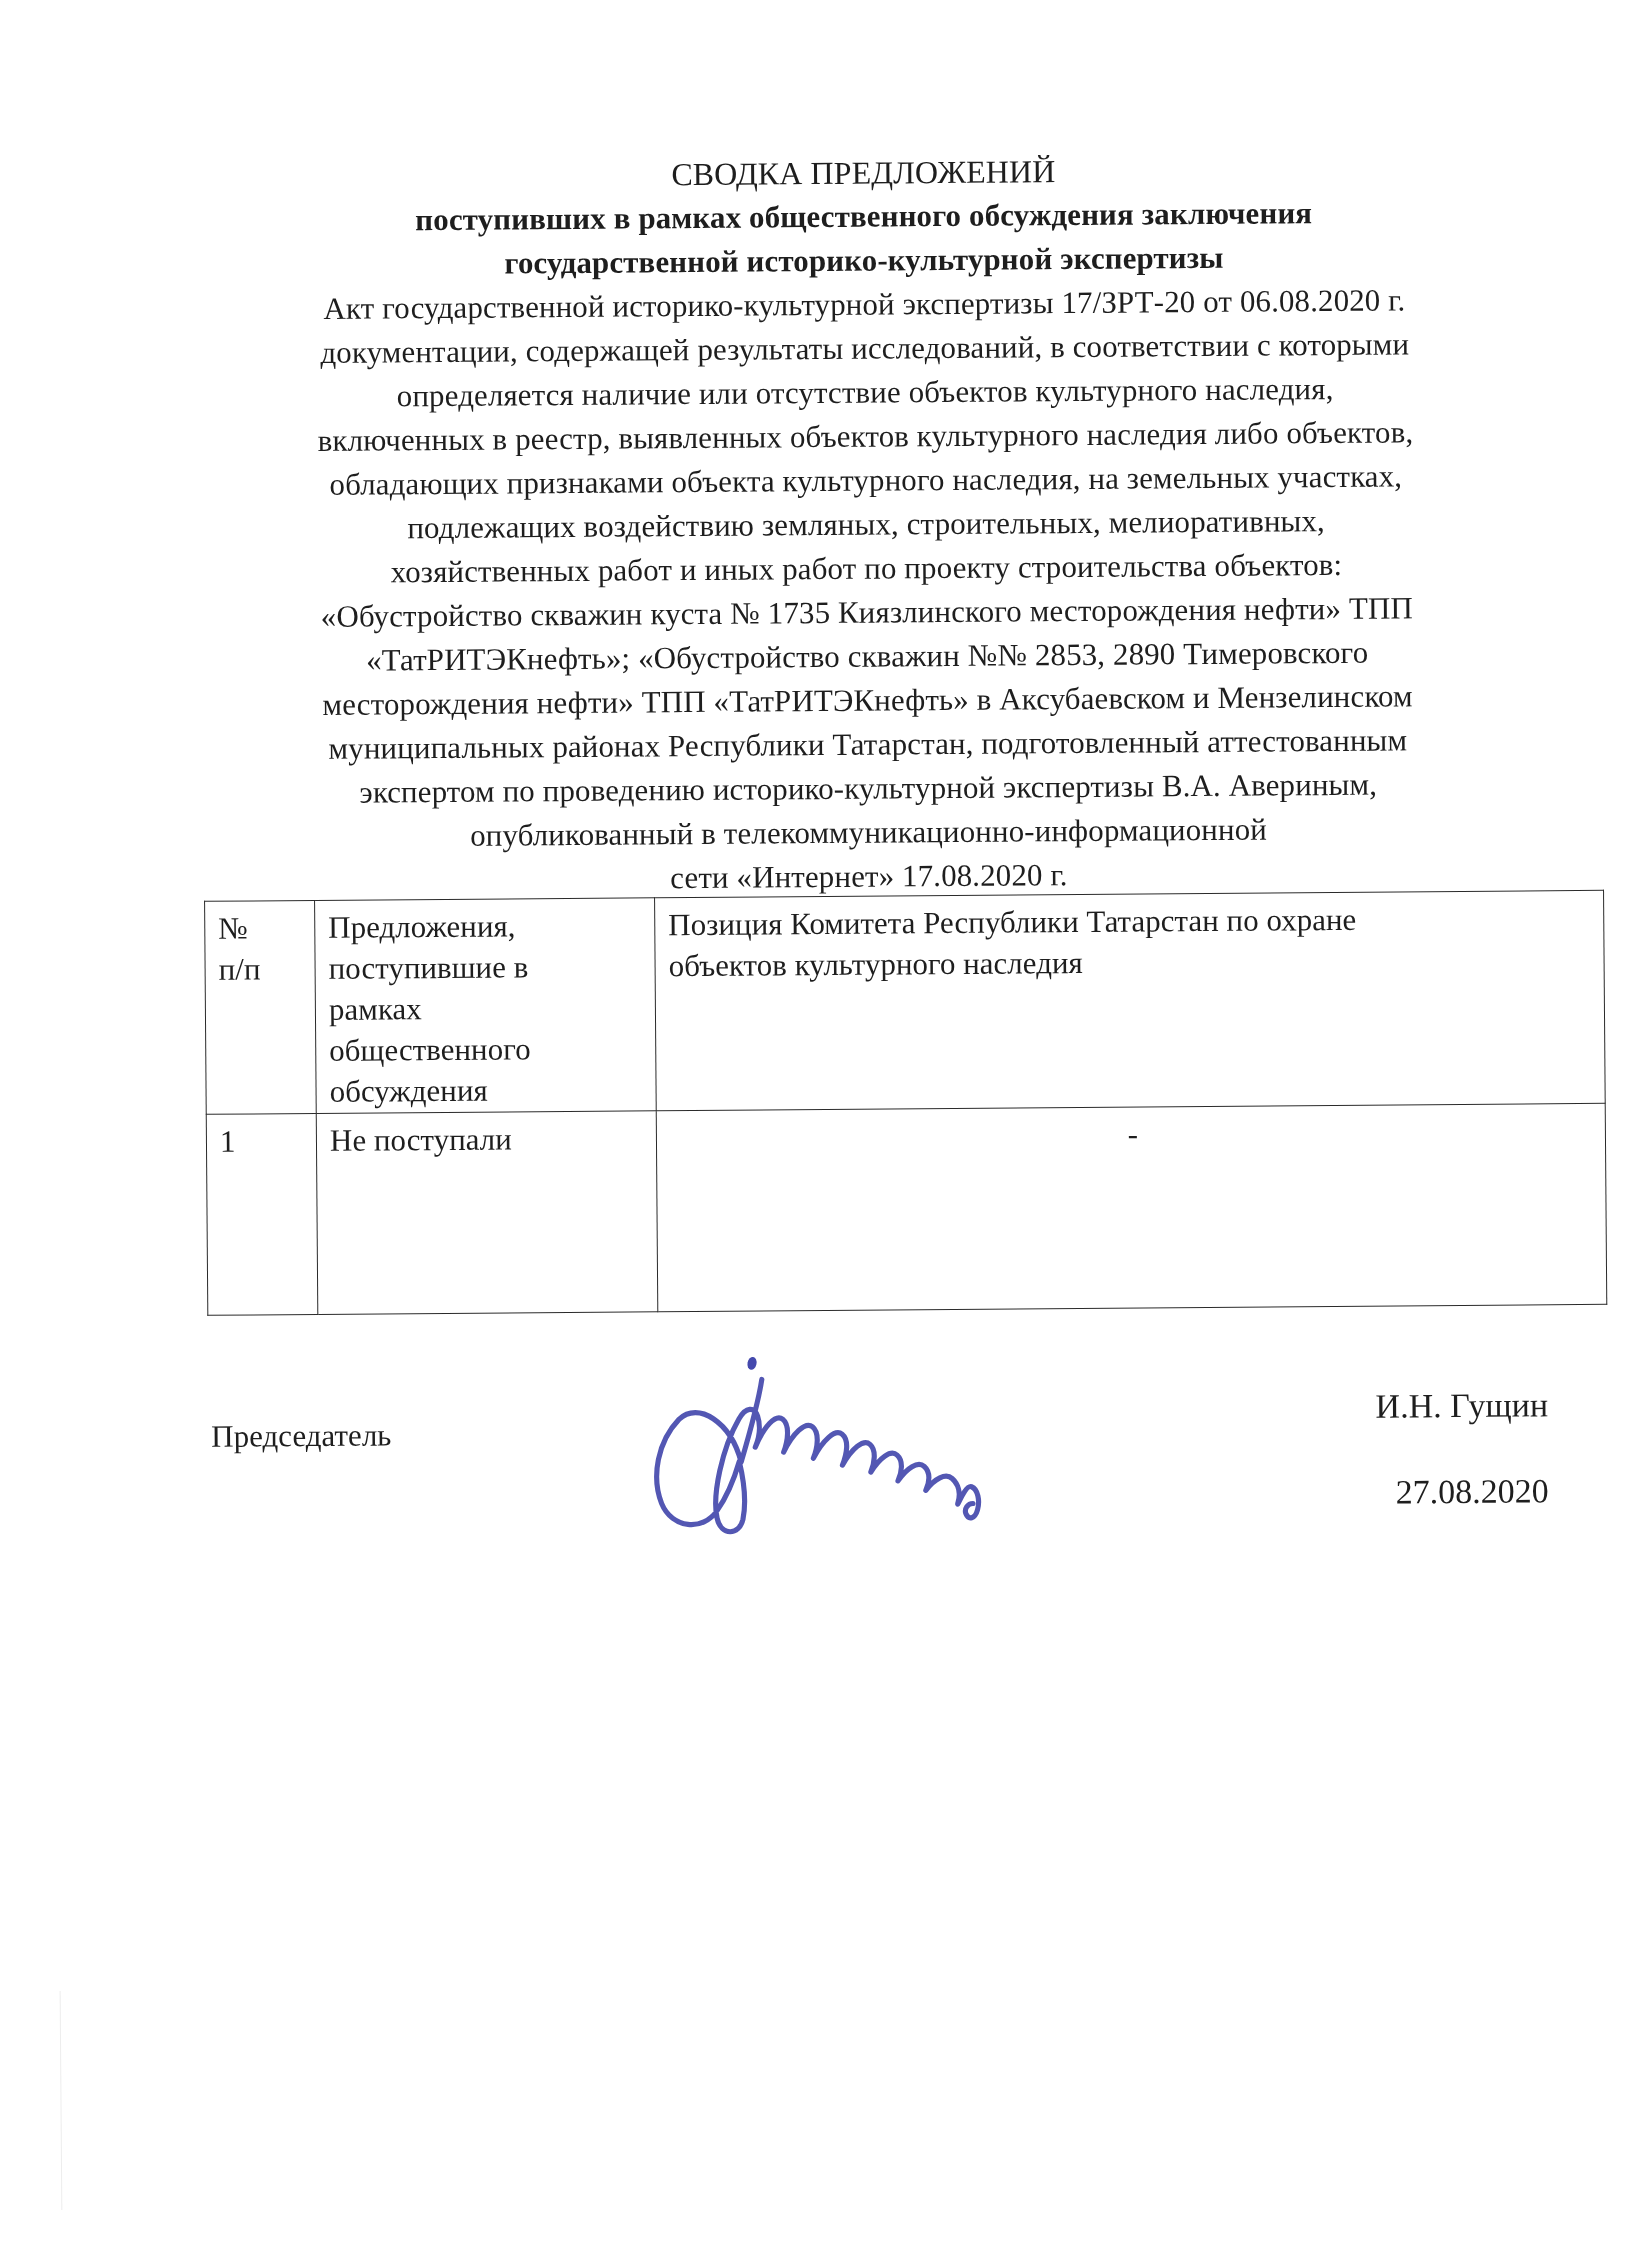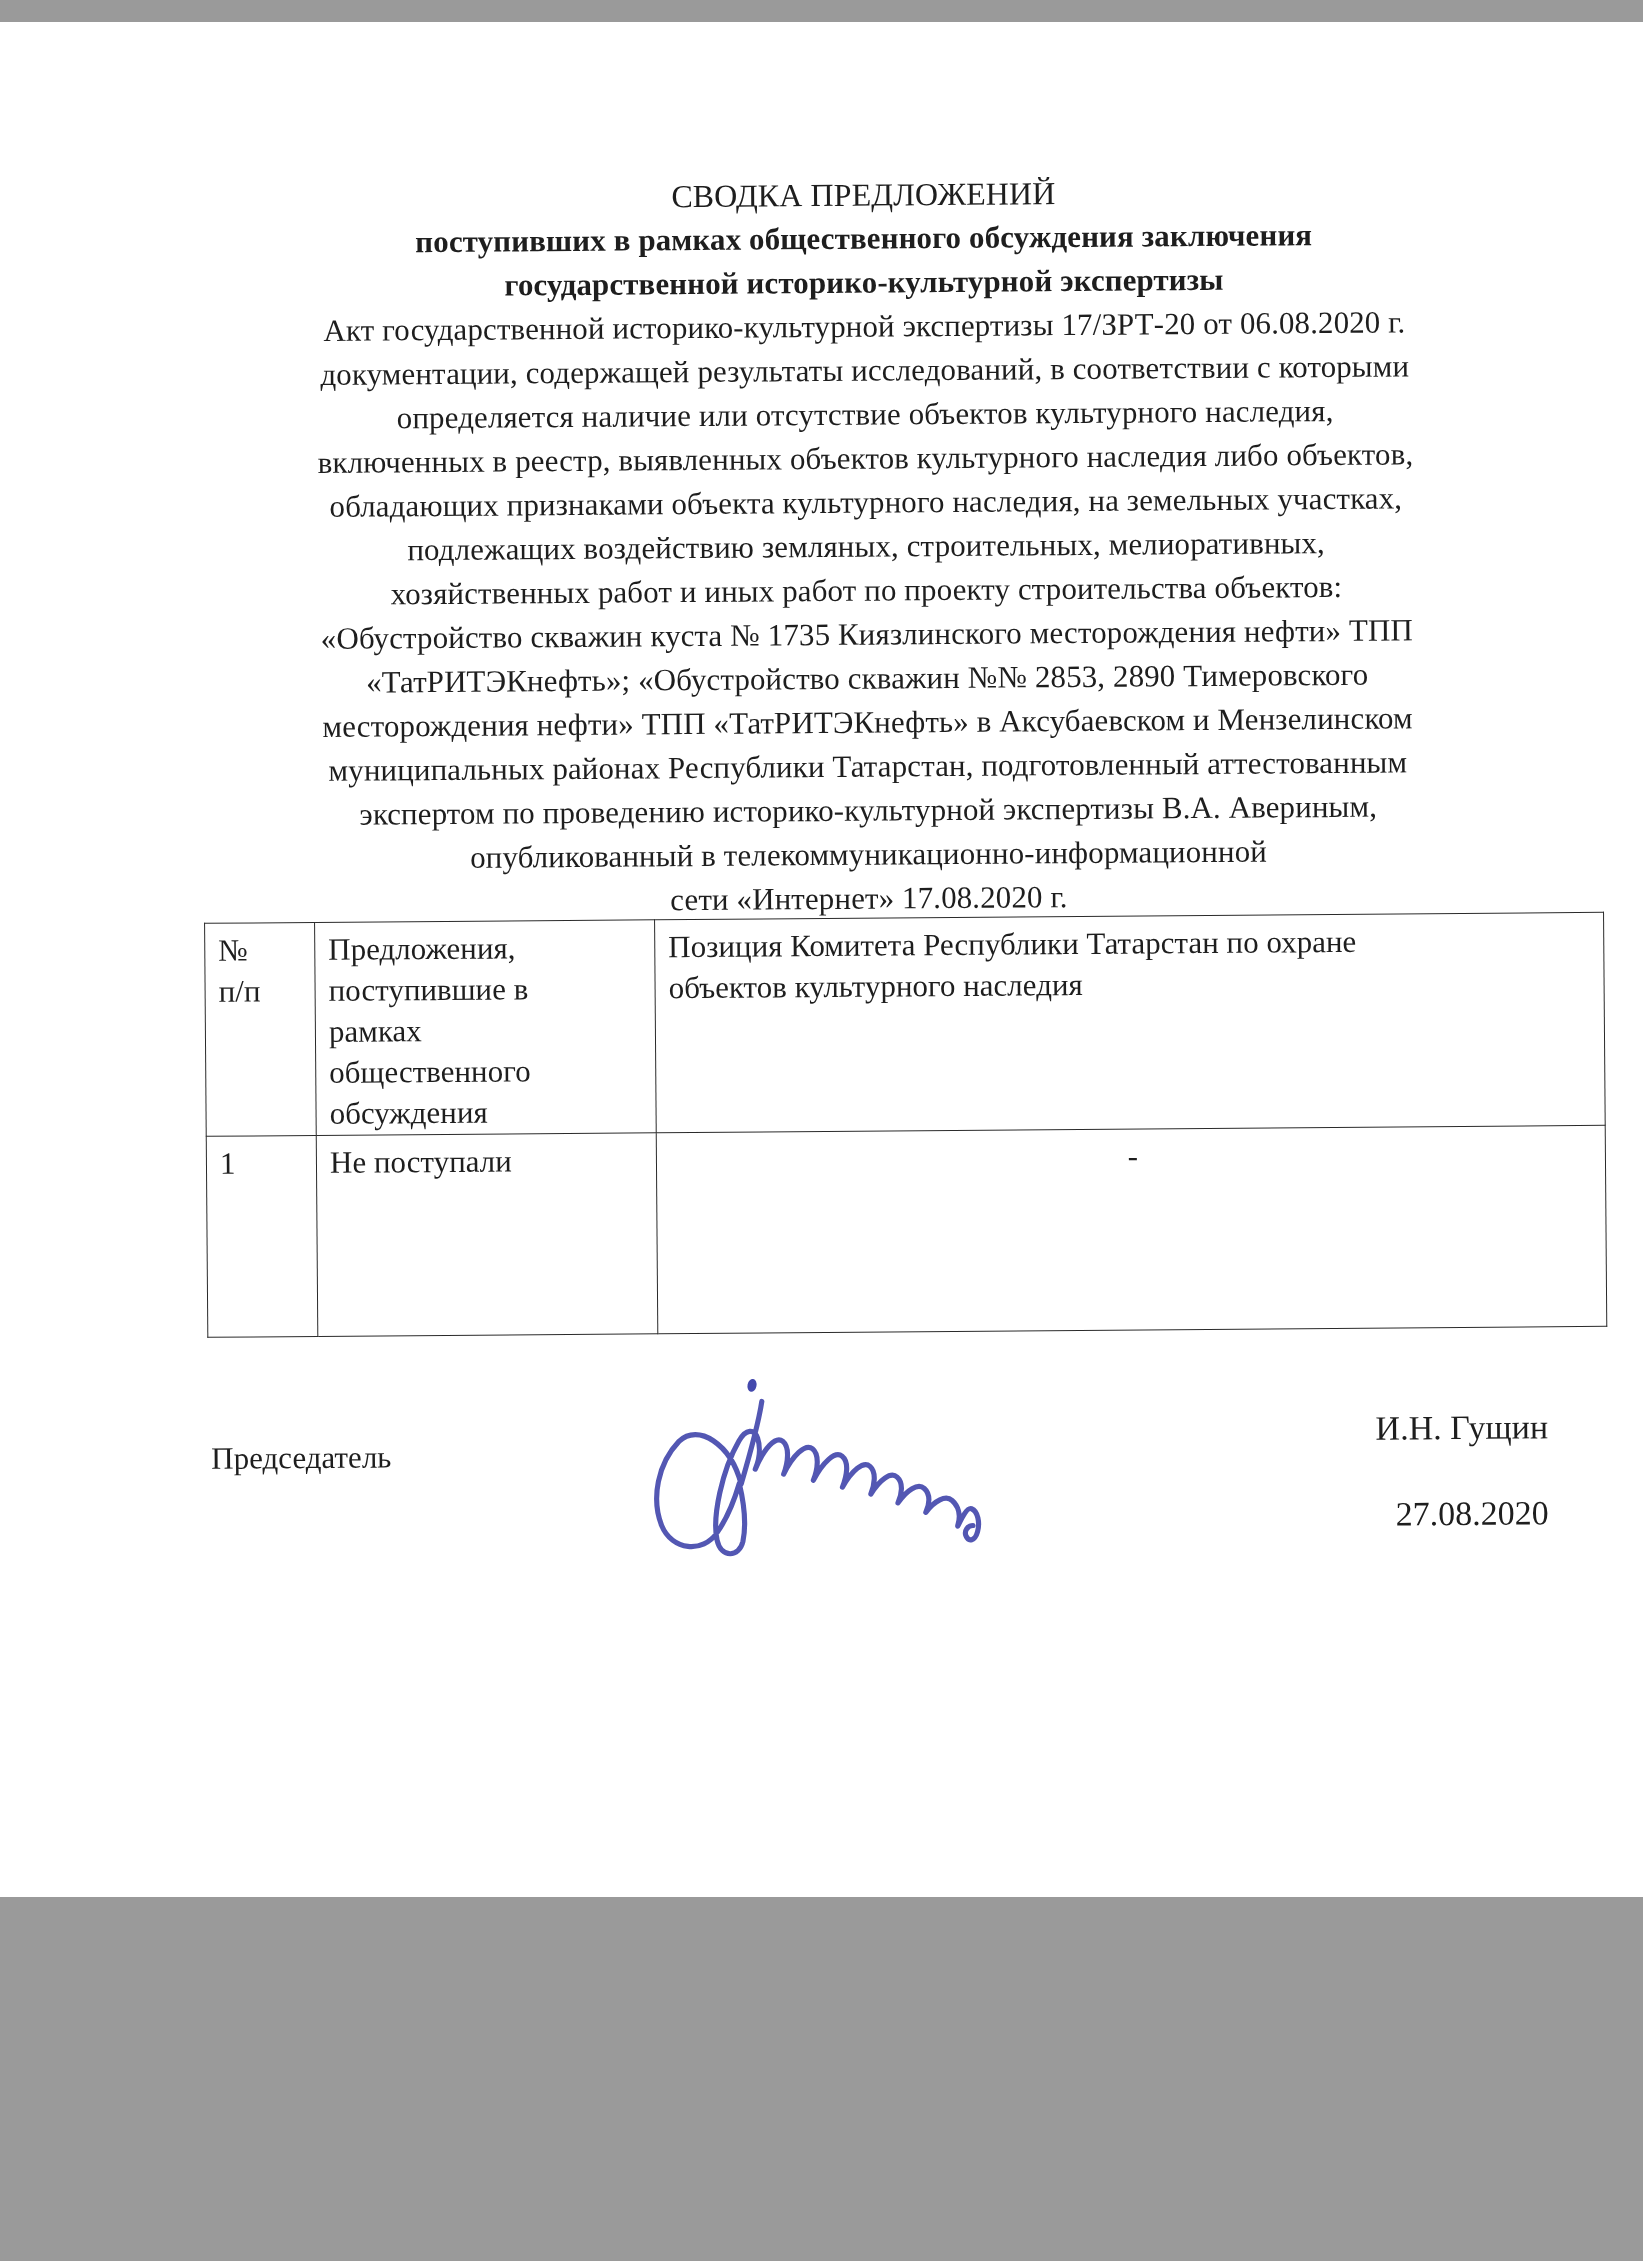--- a/index.html
+++ b/index.html
@@ -1,23 +1,22 @@
 <!DOCTYPE html>
 <html style="font-size:10.3px"><head>
 <meta charset="utf-8">
 <style>
   html,body{margin:0;padding:0;background:#9a9a9a;}
   .page{
     position:relative;
-    width:1644px;height:1875px;
+    width:1644px;height:2261px;
     background:#ffffff;
     overflow:hidden;
     font-family:"Liberation Serif","DejaVu Serif",serif;
     color:#1e1e1e;
-    margin-top:22px;
   }
   .sheet{
     position:absolute;left:0;top:0;width:1644px;height:2261px;
     transform:rotate(-0.45deg);
     transform-origin:50% 45%;
   }
   
   .intro{
     position:absolute;left:206px;top:151px;width:1328px;
     font-size:31px;line-height:44px;text-align:center;

